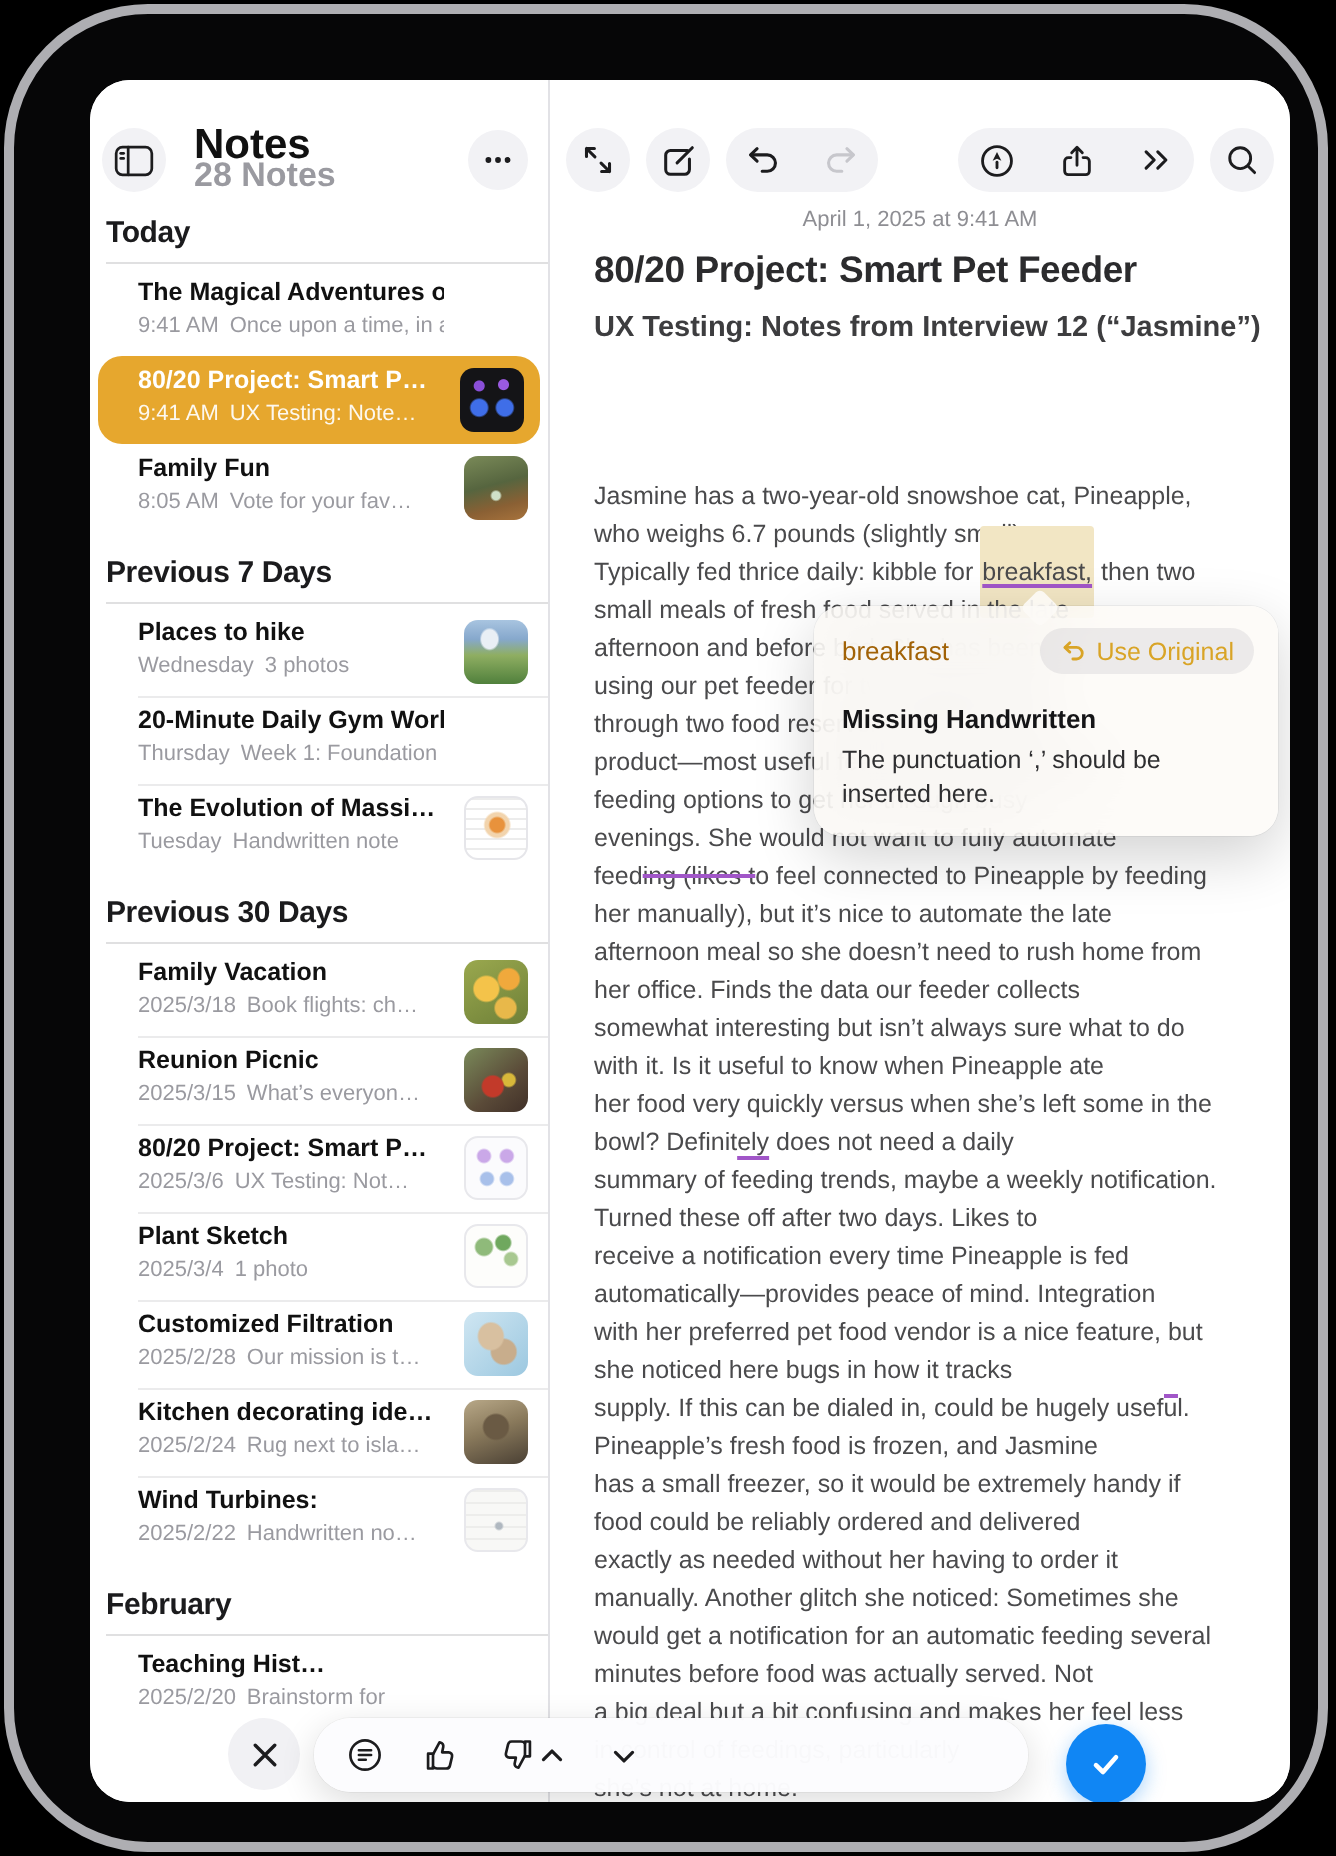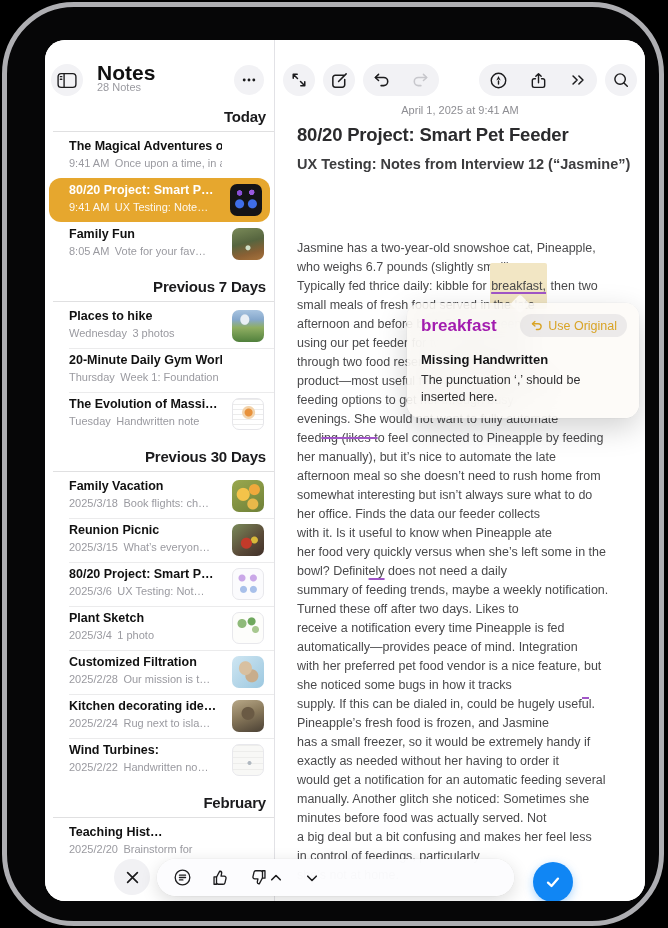--- a/index.html
+++ b/index.html
@@ -21,25 +21,25 @@
 
   
   .sidebar { position:absolute; left:0; top:0; width:230px; height:100%;
              border-right:1px solid #e2e2e6; background:#fff; overflow:hidden; }
   .app-header { position:absolute; left:6px; right:6px; top:24px; height:32px; }
   .circle-btn { width:32px; height:32px; border-radius:50%; background:#f2f2f5;
                 display:flex; align-items:center; justify-content:center; }
   .app-header .toggle { position:absolute; left:0; top:0; }
   .app-header .titles { position:absolute; left:46px; top:0; }
   .app-title { font-size:21px; font-weight:700; color:#111; line-height:17px; }
-  .app-sub { font-size:11px; color:#9a9aa0; line-height:13px; }
+  .app-sub { font-size:17px; color:#9a9aa0; line-height:13px;font-weight:bold; }
   .app-header .more { position:absolute; right:4px; top:1px; width:30px; height:30px; }
   .sections { position:absolute; left:0; right:0; top:56px; }
   .section { margin-top:12px; }
-  .section-header { font-size:15px; font-weight:700; color:#1b1b1d; margin:0 8px 6px 8px; letter-spacing:-.2px;text-align:right; }
+  .section-header { font-size:15px; font-weight:700; color:#1b1b1d; margin:0 8px 6px 8px; letter-spacing:-.2px; }
   .section-divider { height:1px; background:rgba(60,60,67,.16); margin:0 0 2px 8px; }
   .row { position:relative; height:44px; padding:4px 52px 0 24px; cursor:default; }
   .row.sep::before { content:''; position:absolute; left:24px; right:0; top:0; height:1px; background:rgba(60,60,67,.1); }
   .row-title { font-size:12.5px; font-weight:700; color:#111; line-height:16px;
                white-space:nowrap; overflow:hidden; }
   .row-sub { font-size:11px; color:#9a9aa0; line-height:14px; margin-top:2px;
              white-space:nowrap; overflow:hidden; }
   .row.selected { background:#E6A72E; border-radius:12px; margin:0 4px; padding-left:20px; height:44px; }
   .row.selected .row-title { color:#fff; }
   .row.selected .row-sub { color:rgba(255,255,255,.92); }
@@ -113,21 +113,21 @@
 
   
   .popover { position:absolute; left:362px; top:263px; width:232px; z-index:20;
              border-radius:14px; background:rgba(252,250,246,.8);
              backdrop-filter:blur(14px) saturate(1.3); -webkit-backdrop-filter:blur(14px) saturate(1.3);
              box-shadow:0 10px 30px rgba(0,0,0,.18), 0 0 0 .5px rgba(0,0,0,.05);
              padding:11px 12px 12px 14px; }
   .popover-arrow { position:absolute; top:-6px; left:106px; width:14px; height:14px;
              background:rgba(252,250,246,.9); transform:rotate(45deg); border-radius:3px; }
   .pop-row1 { display:flex; align-items:center; justify-content:space-between; margin-bottom:15px; }
-  .pop-original { font-size:17px; color:#a21caf;font-weight:bold; }
+  .pop-original { font-size:13px; color:#a16207; }
   .use-original { display:flex; align-items:center; gap:5px; height:23px; padding:0 10px;
              border-radius:12px; background:rgba(118,118,128,.12); border:none;
              font-size:12.5px; font-weight:500; color:#D9A426; font-family:inherit; }
   .pop-title { font-size:13px; font-weight:700; color:#151517; margin-bottom:5px; }
   .pop-desc { font-size:12.5px; color:#2e2e30; line-height:17px; width:192px; }
 
   
   .close-btn { position:absolute; left:69px; top:819px; width:36px; height:36px; z-index:30;
                border-radius:50%; background:#f1f1f4; display:flex; align-items:center; justify-content:center; }
   .proof-pill { position:absolute; left:112px; top:819px; width:357px; height:37px; z-index:30;
@@ -369,37 +369,38 @@
             <div class="note-line"><span>small meals of fresh food served in the late</span></div>
             <div class="note-line"><span>afternoon and before bed. She has been</span></div>
             <div class="note-line"><span>using our pet feeder for two months. Went</span></div>
             <div class="note-line"><span>through two food reservoir refills with the</span></div>
             <div class="note-line"><span>product—most useful feature is the scheduled</span></div>
             <div class="note-line"><span>feeding options to get her through busy</span></div>
             <div class="note-line"><span>evenings. She would not want to fully automate</span></div>
             <div class="note-line"><span>feed</span><span class="mark-strike">ing (likes t</span><span>o feel connected to Pineapple by feeding</span></div>
             <div class="note-line"><span>her manually), but it’s nice to automate the late</span></div>
             <div class="note-line"><span>afternoon meal so she doesn’t need to rush home from</span></div>
+            <div class="note-line"><span>her office. Finds the data our feeder collects</span></div>
             <div class="note-line"><span>somewhat interesting but isn’t always sure what to do</span></div>
-            <div class="note-line"><span>her office. Finds the data our feeder collects</span></div>
             <div class="note-line"><span>with it. Is it useful to know when Pineapple ate</span></div>
             <div class="note-line"><span>her food very quickly versus when she’s left some in the</span></div>
             <div class="note-line"><span>bowl? Definit</span><span class="mark-underline">ely</span><span> does not need a daily</span></div>
             <div class="note-line"><span>summary of feeding trends, maybe a weekly notification.</span></div>
             <div class="note-line"><span>Turned these off after two days. Likes to</span></div>
             <div class="note-line"><span>receive a notification every time Pineapple is fed</span></div>
             <div class="note-line"><span>automatically—provides peace of mind. Integration</span></div>
             <div class="note-line"><span>with her preferred pet food vendor is a nice feature, but</span></div>
-            <div class="note-line"><span>she noticed some bugs in how it tracks</span></div>
+            <div class="note-line"><span>she noticed here bugs in how it tracks</span></div>
             <div class="note-line"><span>supply. If this can be dialed in, could be hugely usef</span><span class="mark-caret">u</span><span>l.</span></div>
             <div class="note-line"><span>Pineapple’s fresh food is frozen, and Jasmine</span></div>
             <div class="note-line"><span>has a small freezer, so it would be extremely handy if</span></div>
+            <div class="note-line"><span>food could be reliably ordered and delivered</span></div>
             <div class="note-line"><span>exactly as needed without her having to order it</span></div>
+            <div class="note-line"><span>manually. Another glitch she noticed: Sometimes she</span></div>
             <div class="note-line"><span>would get a notification for an automatic feeding several</span></div>
-            <div class="note-line"><span>manually. Another glitch she noticed: Sometimes she</span></div>
             <div class="note-line"><span>minutes before food was actually served. Not</span></div>
             <div class="note-line"><span>a big deal but a bit confusing and makes her feel less</span></div>
             <div class="note-line"><span>in control of feedings, particularly</span></div>
             <div class="note-line"><span>she’s not at home.</span></div>
           </div>
       </main>
 
       <div class="popover">
         <div class="popover-arrow"></div>
         <div class="pop-row1">

